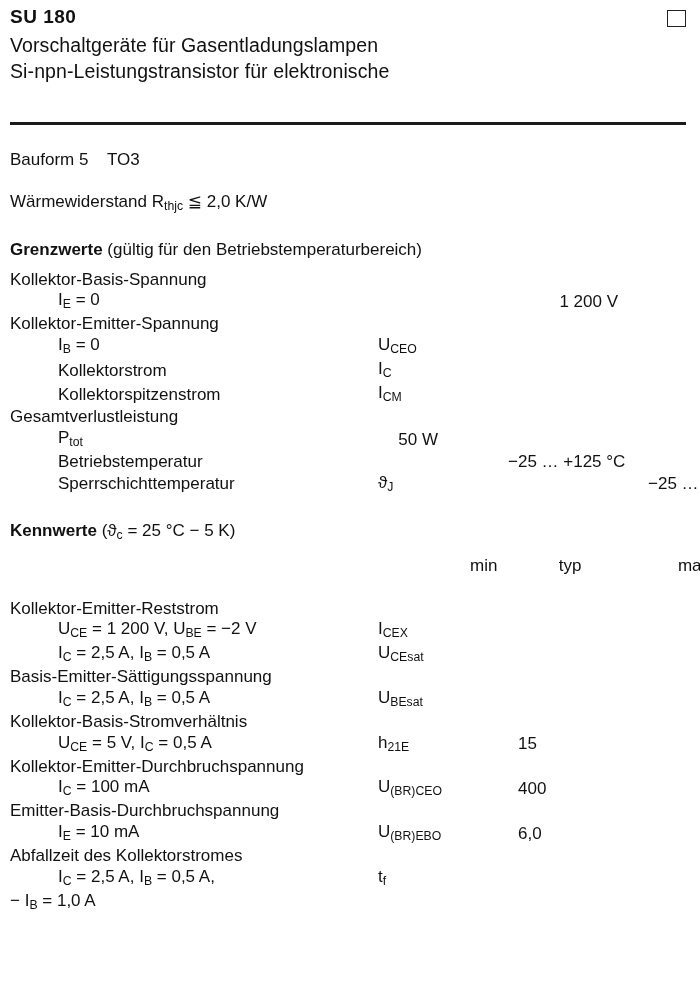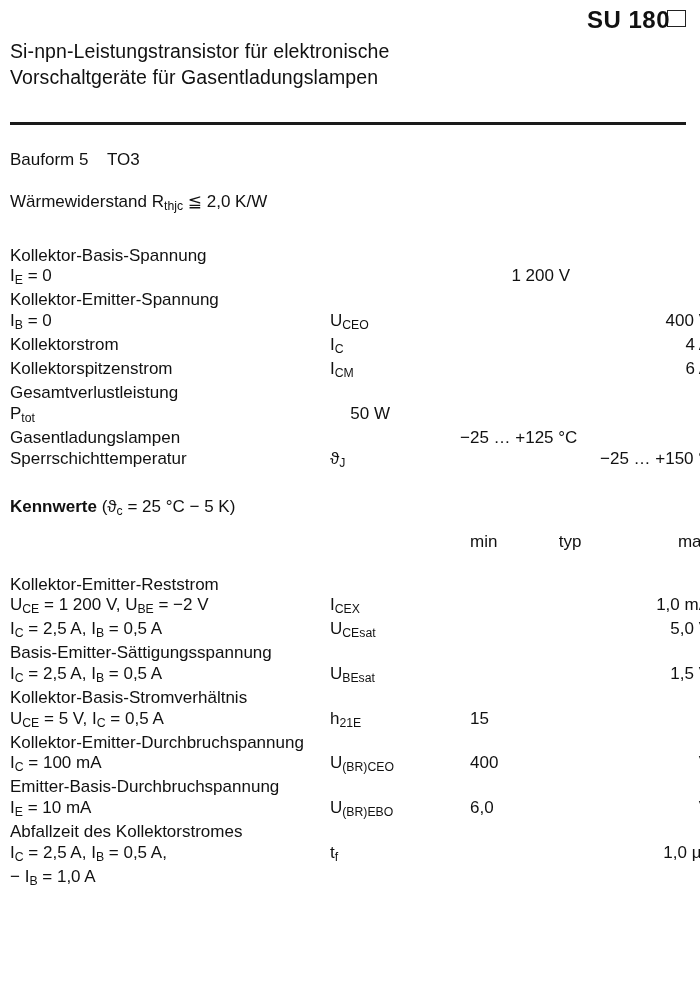--- a/index.html
+++ b/index.html
@@ -22,25 +22,24 @@
     padding: 0;
     box-sizing: border-box;
   }
   .head-block {
     position: absolute;
     left: 10px;
     top: 6px;
     width: 660px;
   }
   .title {
-    font-size: 24px;
+    font-size: 19px;
     font-weight: bold;
     letter-spacing: 0.5px;
     margin: 0 0 4px 0;
-    text-align: right;
   }
   .subtitle {
     font-size: 19.5px;
     line-height: 26px;
     font-weight: normal;
     letter-spacing: 0.1px;
   }
   .corner-square {
     position: absolute;
     right: 14px;
@@ -71,22 +70,23 @@
   }
   .gap-lg { height: 22px; }
   .gap-sm { height: 8px; }
 
   .bold { font-weight: bold; }
   .sub { font-size: 0.72em; vertical-align: -0.22em; }
 
   
   .row {
     display: flex;
-    align-items: flex-start;
+    align-items: center;
     line-height: 20.5px;
+    margin-left: 48px;
   }
   .c-desc {
     width: 320px;
     flex: 0 0 320px;
     white-space: pre;
   }
   .c-sym {
     width: 140px;
     flex: 0 0 140px;
     white-space: pre;
@@ -128,36 +128,37 @@
 </style>
 </head>
 <body>
 
 <div class="page">
 
   <div class="corner-square"></div>
 
   <div class="head-block">
     <div class="title">SU 180</div>
+    <div class="subtitle">Vorschaltgeräte für Gasentladungslampen</div>
     <div class="subtitle">Si-npn-Leistungstransistor für elektronische</div>
-    <div class="subtitle">Vorschaltgeräte für Gasentladungslampen</div>
   </div>
 
   <div class="rule"></div>
 
   <div class="body-block">
 
     <div class="line">Bauform 5    TO3</div>
 
     <div class="gap-lg"></div>
 
     <div class="line"><span>Wärmewiderstand R</span><span class="sub">thjc</span><span> ≦ 2,0 K/W</span></div>
 
     <div class="gap-lg"></div>
 
+    <div class="section-head"><span class="bold">Grenzwerte</span><span> (gültig für den Betriebstemperaturbereich)</span></div>
 
     <div class="gap-sm"></div>
 
     <div>
 
       <div class="full">Kollektor-Basis-Spannung</div>
       <div class="row">
         <div class="c-desc"><span>I</span><span class="sub">E</span><span> = 0</span></div>
         <div class="c-min"></div>
         <div class="c-typ"></div>
@@ -191,21 +192,21 @@
 
       <div class="full">Gesamtverlustleistung</div>
       <div class="row">
         <div class="c-sym"><span>P</span><span class="sub">tot</span></div>
         <div class="c-min"></div>
         <div class="c-typ"></div>
         <div class="c-max">50 W</div>
       </div>
 
       <div class="row">
-        <div class="c-desc"><span>Gasentladungslampen</span></div>
+        <div class="c-desc"><span>Betriebstemperatur</span></div>
         <div class="c-min"></div>
         <div class="c-typ"></div>
         <div class="c-max">−25 … +125 °C</div>
       </div>
 
       <div class="row">
         <div class="c-desc"><span>Sperrschichttemperatur</span></div>
         <div class="c-sym"><span>ϑ</span><span class="sub">J</span></div>
         <div class="c-min"></div>
         <div class="c-typ"></div>

